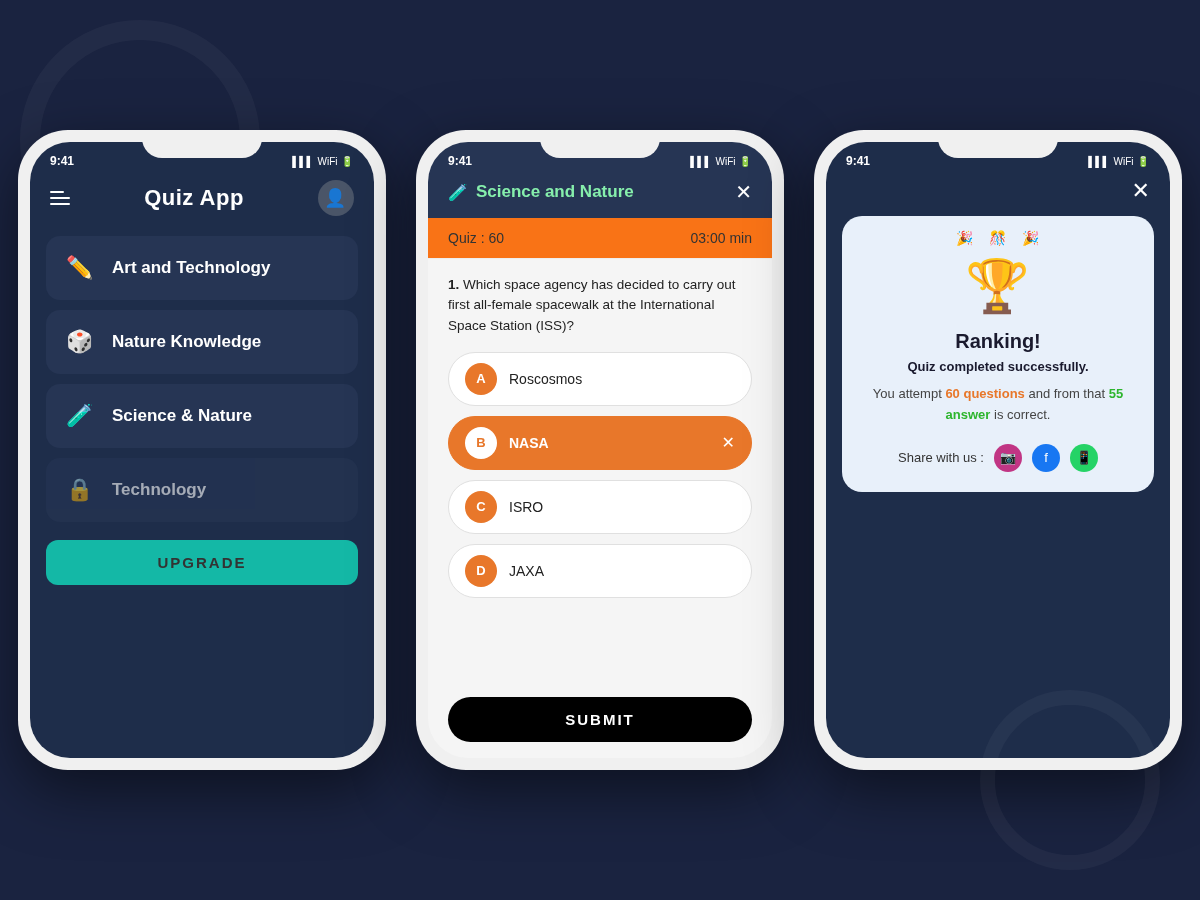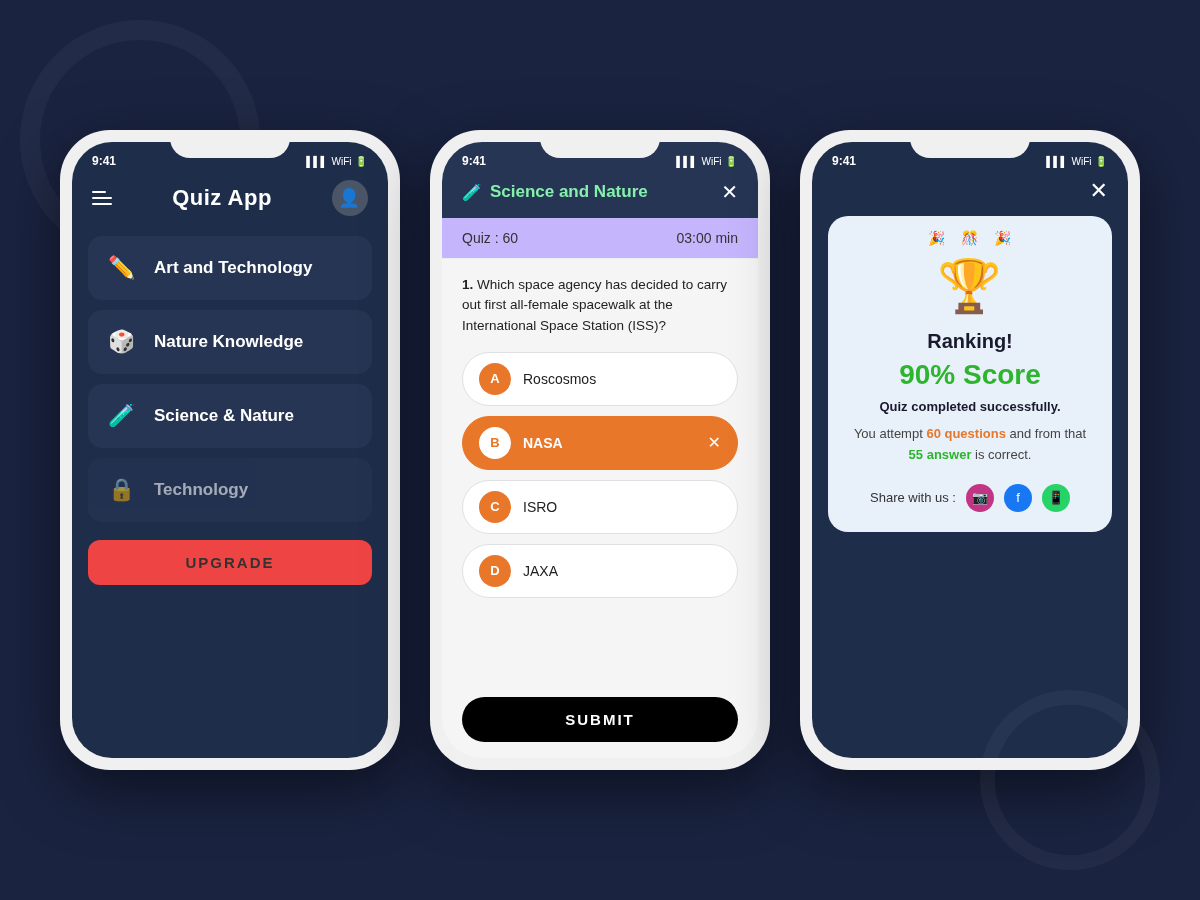--- a/index.html
+++ b/index.html
@@ -29,21 +29,21 @@
       content: '';
       position: absolute;
       width: 150px; height: 150px;
       border: 15px solid rgba(255,255,255,0.04);
       border-radius: 50%;
       bottom: 30px; right: 40px;
     }
 
     
     .phone {
-      width: 340px;
+      width: 368px;
       height: 640px;
       background: #f0f0f0;
       border-radius: 50px;
       padding: 12px;
       box-shadow: 0 20px 60px rgba(0,0,0,0.5);
       position: relative;
       flex-shrink: 0;
     }
 
     .phone-inner {
@@ -200,21 +200,21 @@
     }
     .cat-name {
       font-size: 17px;
       font-weight: 600;
       color: #fff;
     }
 
     
     .upgrade-btn {
       margin: 14px 16px 0;
-      background: #ef4444;
+      background: #14b8a6;
       border: none;
       border-radius: 12px;
       padding: 14px;
       width: calc(100% - 32px);
       font-size: 15px;
       font-weight: 700;
       color: #333;
       letter-spacing: 2px;
       cursor: pointer;
     }
@@ -247,21 +247,21 @@
       color: #86efac;
     }
     .close-btn {
       color: #fff;
       font-size: 20px;
       cursor: pointer;
       font-weight: 300;
     }
 
     .quiz-meta {
-      background: #c4b5fd;
+      background: #f97316;
       padding: 12px 20px;
       display: flex;
       justify-content: space-between;
       align-items: center;
       border-bottom: 1px solid #eee;
     }
     .quiz-meta-text {
       font-size: 14px;
       color: #333;
       font-weight: 500;
@@ -606,21 +606,20 @@
             <span>🎉</span>
             <span>🎊</span>
             <span>🎉</span>
           </div>
           <div style="text-align:center; margin-top:16px;">
             <span class="trophy-emoji">🏆</span>
           </div>
         </div>
 
         <div class="congrats-text">Ranking!</div>
-        <div class="score-text">90% Score</div>
         <div class="completed-text">Quiz completed successfully.</div>
 
         <p class="attempt-text">
           <span>You attempt </span><span class="highlight">60 questions</span><span> and from that </span><span class="highlight-green">55 answer</span><span> is correct.</span>
         </p>
 
         <div class="share-row">
           <span class="share-label">Share with us :</span>
           <div class="share-icon instagram">
             <span>📷</span>

